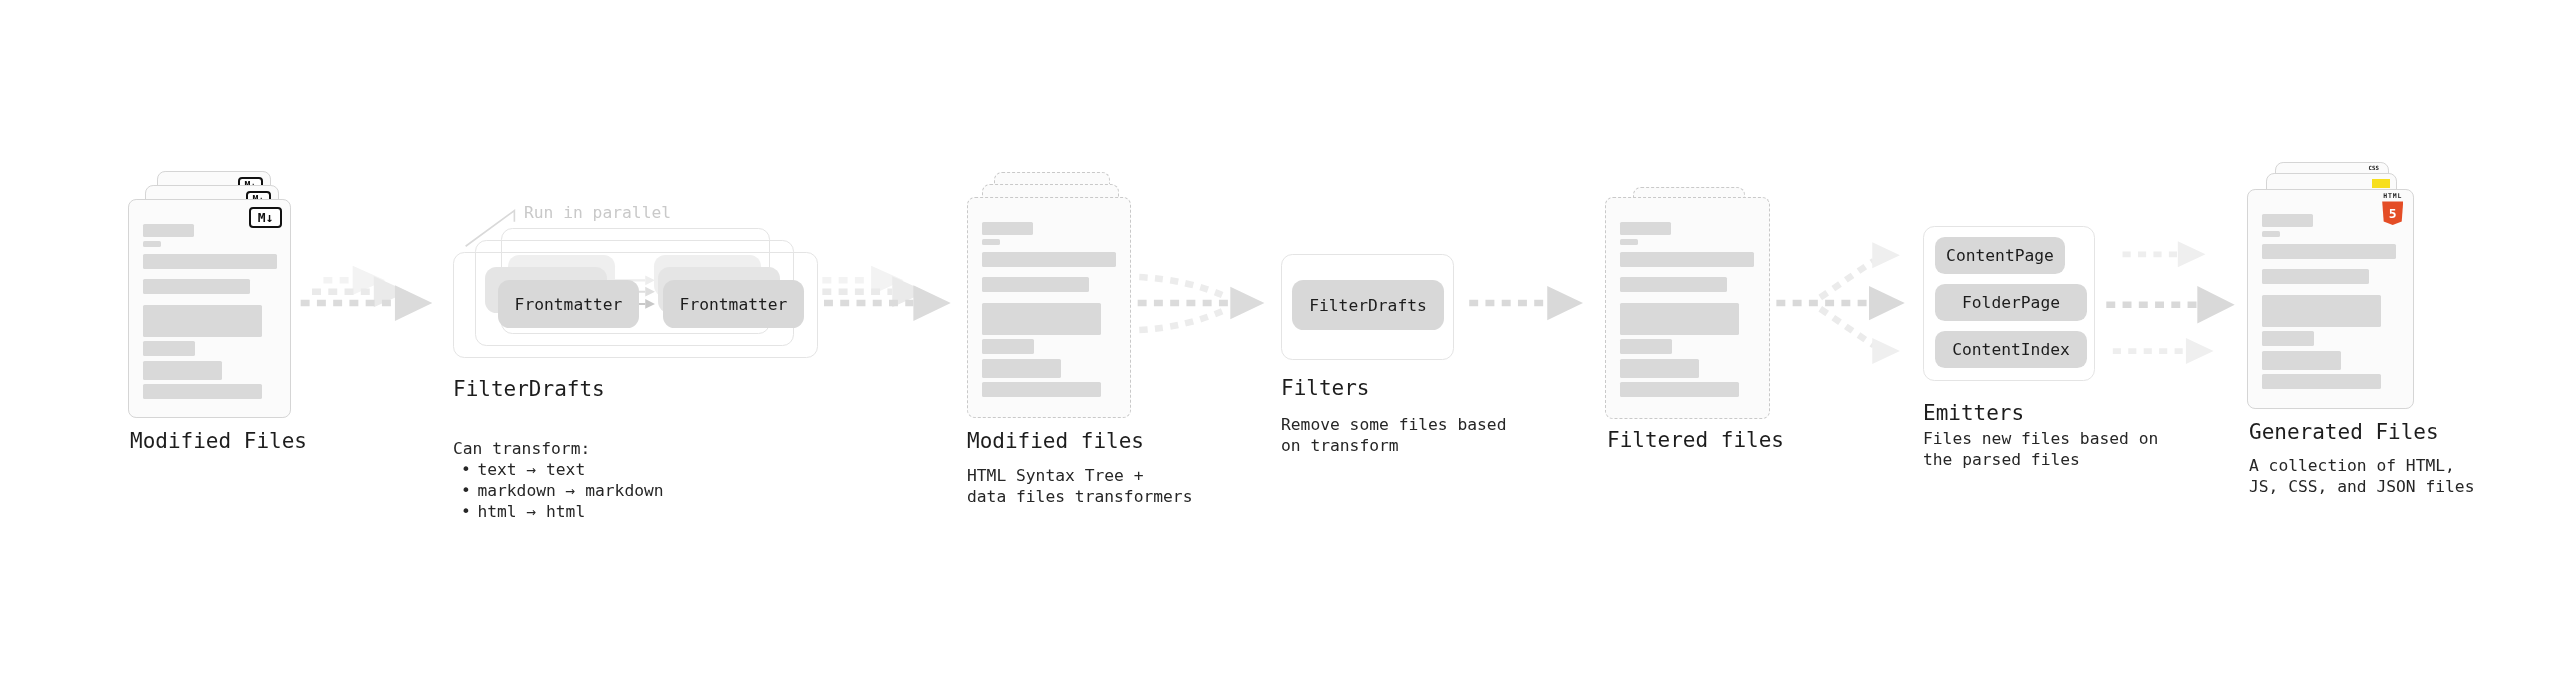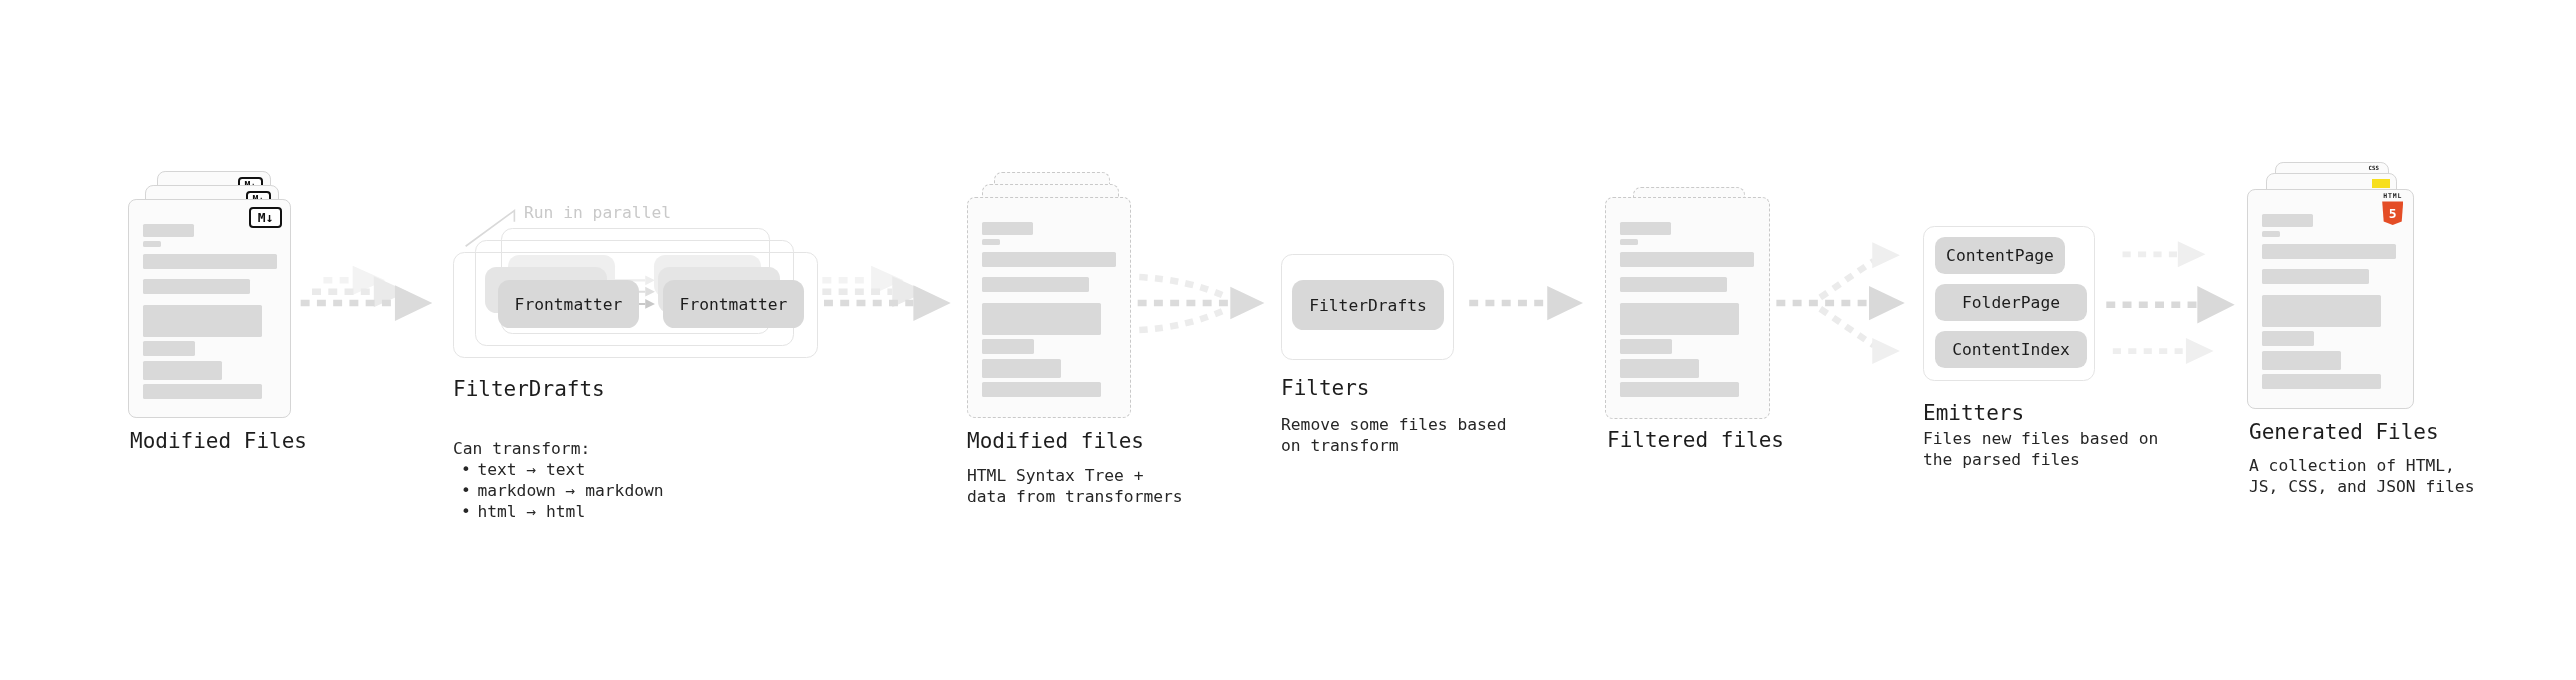--- a/index.html
+++ b/index.html
@@ -175,21 +175,21 @@
       <div class="bar" style="left:14px;top:54px;width:134px;height:15.4px;"></div>
       <div class="bar" style="left:14px;top:79px;width:107px;height:15.4px;"></div>
       <div class="bar" style="left:14px;top:105px;width:119px;height:32px;"></div>
       <div class="bar" style="left:14px;top:141px;width:52px;height:15.4px;"></div>
       <div class="bar" style="left:14px;top:161px;width:79px;height:18.7px;"></div>
       <div class="bar" style="left:14px;top:184px;width:119px;height:15.4px;"></div>
     </div>
     <div class="stage-label" style="left:967px;top:429px;">Modified files</div>
     <div class="stage-desc" style="left:967px;top:465px;">
       <div class="desc-line">HTML Syntax Tree +</div>
-      <div class="desc-line">data from transformers</div>
+      <div class="desc-line">data files transformers</div>
     </div>
   </div>
 
   <div class="abs">
     <div class="t-box" style="left:1281px;top:254px;width:173px;height:106px;"></div>
     <div class="pill" style="left:1292px;top:280px;width:152px;height:50px;">FilterDrafts</div>
     <div class="stage-label" style="left:1281px;top:376px;">Filters</div>
     <div class="stage-desc" style="left:1281px;top:414px;">
       <div class="desc-line">Remove some files based</div>
       <div class="desc-line">on transform</div>

